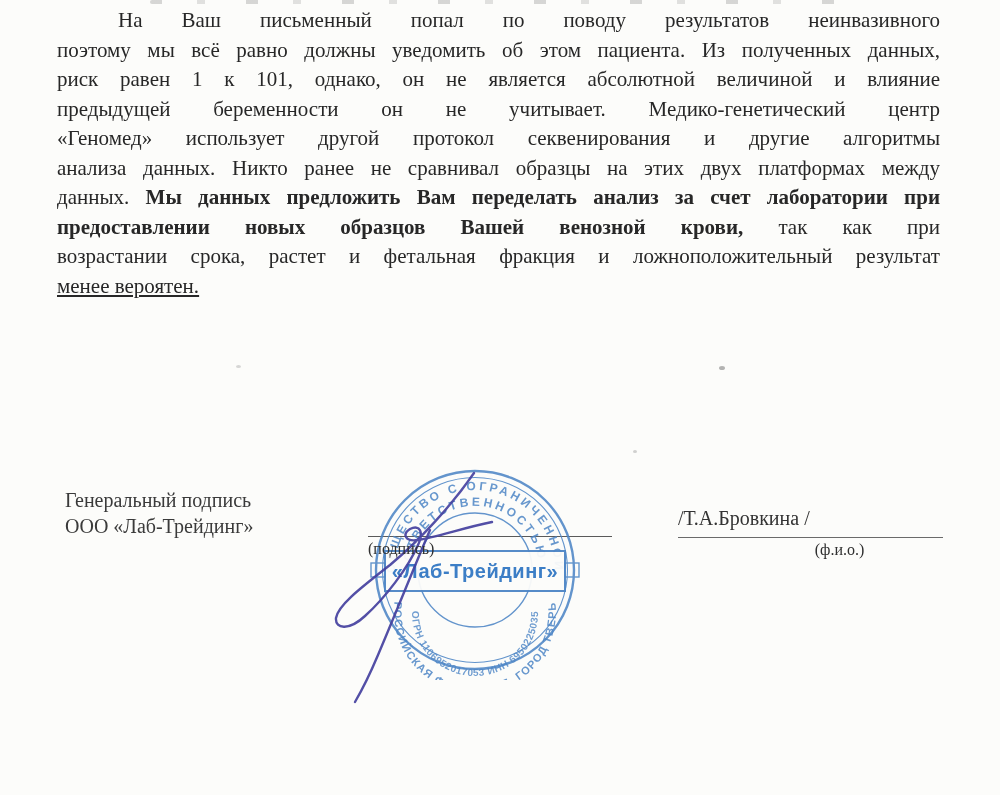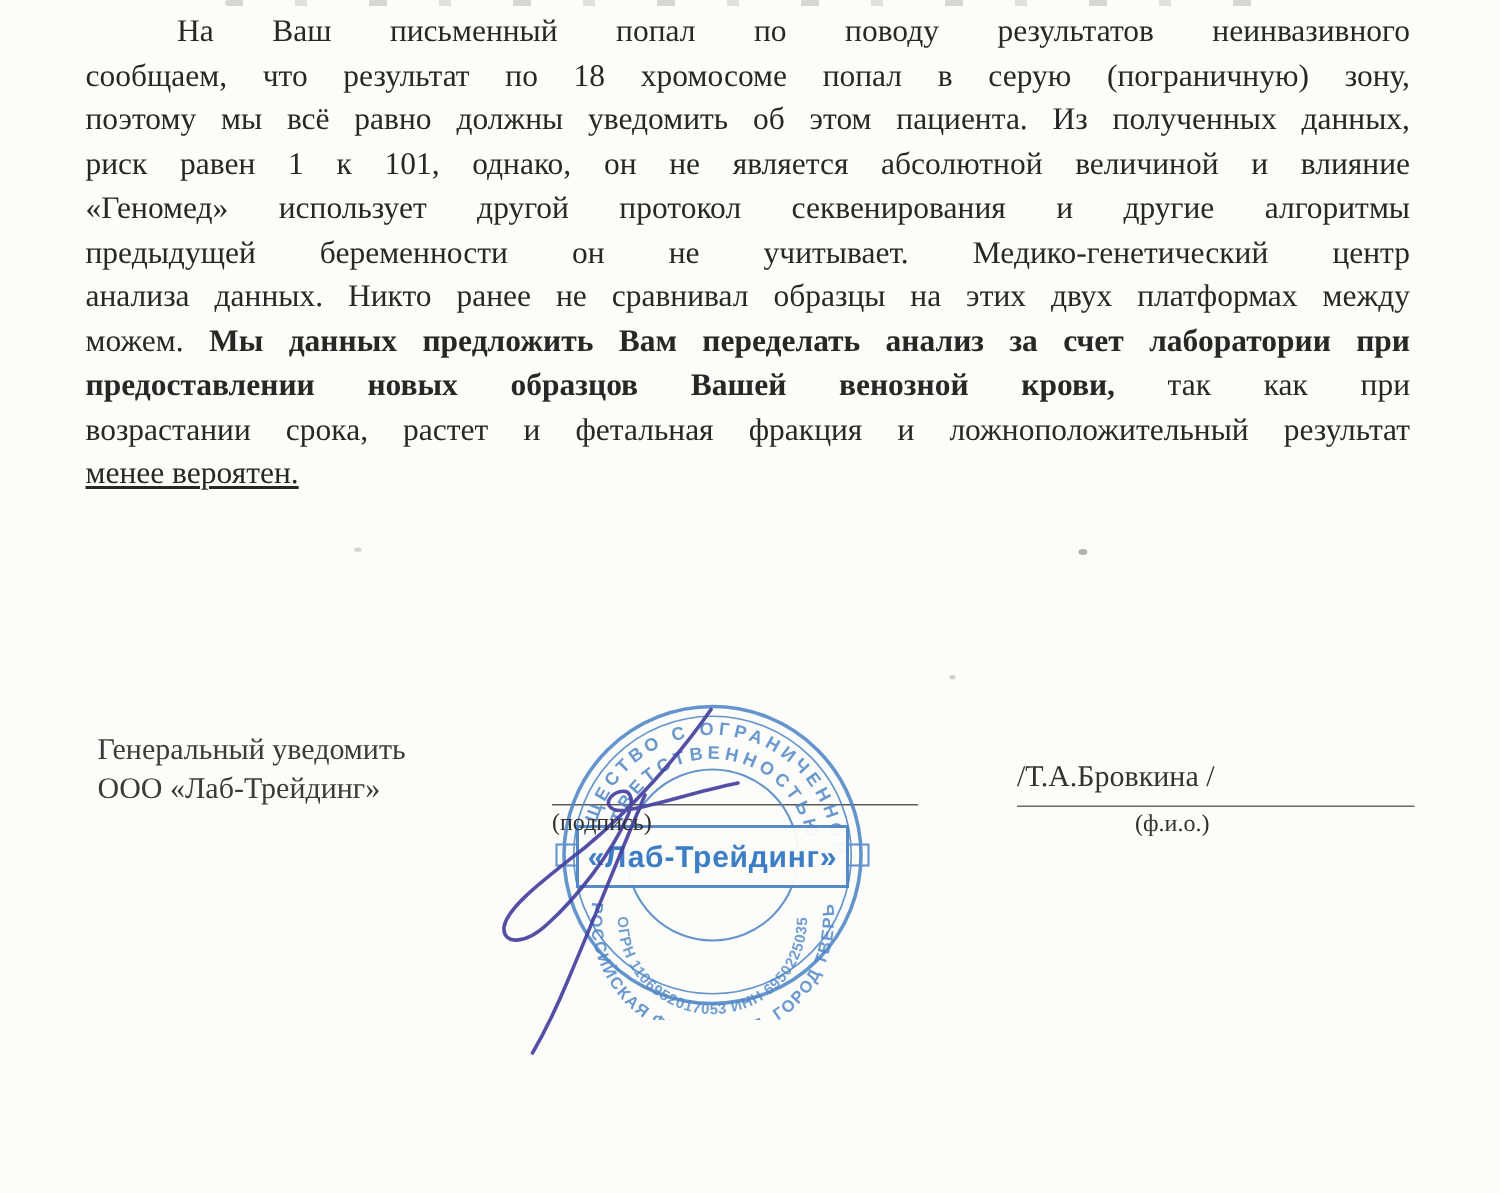--- a/index.html
+++ b/index.html
@@ -49,52 +49,51 @@
   }
   .name-line{
     position:absolute;left:678px;top:537px;width:265px;height:0;
     border-top:1.4px solid #6a6a6a;
   }
   .name-text{
     position:absolute;left:678px;top:507px;width:265px;
     text-align:left;font-size:20px;color:#333;
   }
   .name-caption{
-    position:absolute;left:649px;top:541px;width:265px;
+    position:absolute;left:707px;top:541px;width:265px;
     text-align:center;font-size:16px;color:#303030;
   }
   
   .stamp-svg{position:absolute;left:365px;top:460px;z-index:1;}
   .stamp-svg text{font-family:"Liberation Sans", sans-serif;font-weight:700;}
   .sig-svg{position:absolute;left:320px;top:455px;z-index:2;}
 </style>
 </head>
 <body>
 
 <div class="top-remnant"></div>
 <div class="speck s1"></div>
 <div class="speck s2"></div>
 <div class="speck s3"></div>
 
 <div class="letter-body">
   <div class="line first"><span class="seg">На Ваш письменный попал по поводу результатов неинвазивного</span></div>
-  <div class="line"><span class="seg">сообщаем, что результат по 18 хромосоме попал в серую (пограничную) зону,</span></div>
   <div class="line"><span class="seg">поэтому мы всё равно должны уведомить об этом пациента. Из полученных данных,</span></div>
   <div class="line"><span class="seg">риск равен 1 к 101, однако, он не является абсолютной величиной и влияние</span></div>
+  <div class="line"><span class="seg">предыдущей беременности он не учитывает. Медико-генетический центр</span></div>
   <div class="line"><span class="seg">«Геномед» использует другой протокол секвенирования и другие алгоритмы</span></div>
-  <div class="line"><span class="seg">предыдущей беременности он не учитывает. Медико-генетический центр</span></div>
   <div class="line"><span class="seg">анализа данных. Никто ранее не сравнивал образцы на этих двух платформах между</span></div>
-  <div class="line"><span class="seg">можем. </span><span class="seg bold">Мы данных предложить Вам переделать анализ за счет лаборатории при</span></div>
+  <div class="line"><span class="seg">данных. </span><span class="seg bold">Мы данных предложить Вам переделать анализ за счет лаборатории при</span></div>
   <div class="line"><span class="seg bold">предоставлении новых образцов Вашей венозной крови,</span><span class="seg"> так как при</span></div>
   <div class="line"><span class="seg">возрастании срока, растет и фетальная фракция и ложноположительный результат</span></div>
   <div class="line last"><span class="seg">менее вероятен.</span></div>
 </div>
 
 <div class="signoff-left">
-  <div>Генеральный уведомить</div>
+  <div>Генеральный подпись</div>
   <div>ООО «Лаб-Трейдинг»</div>
 </div>
 
 <div class="sign-line"></div>
 <div class="sign-caption">(подпись)</div>
 
 <div class="name-text">/Т.А.Бровкина /</div>
 <div class="name-line"></div>
 <div class="name-caption">(ф.и.о.)</div>
 

